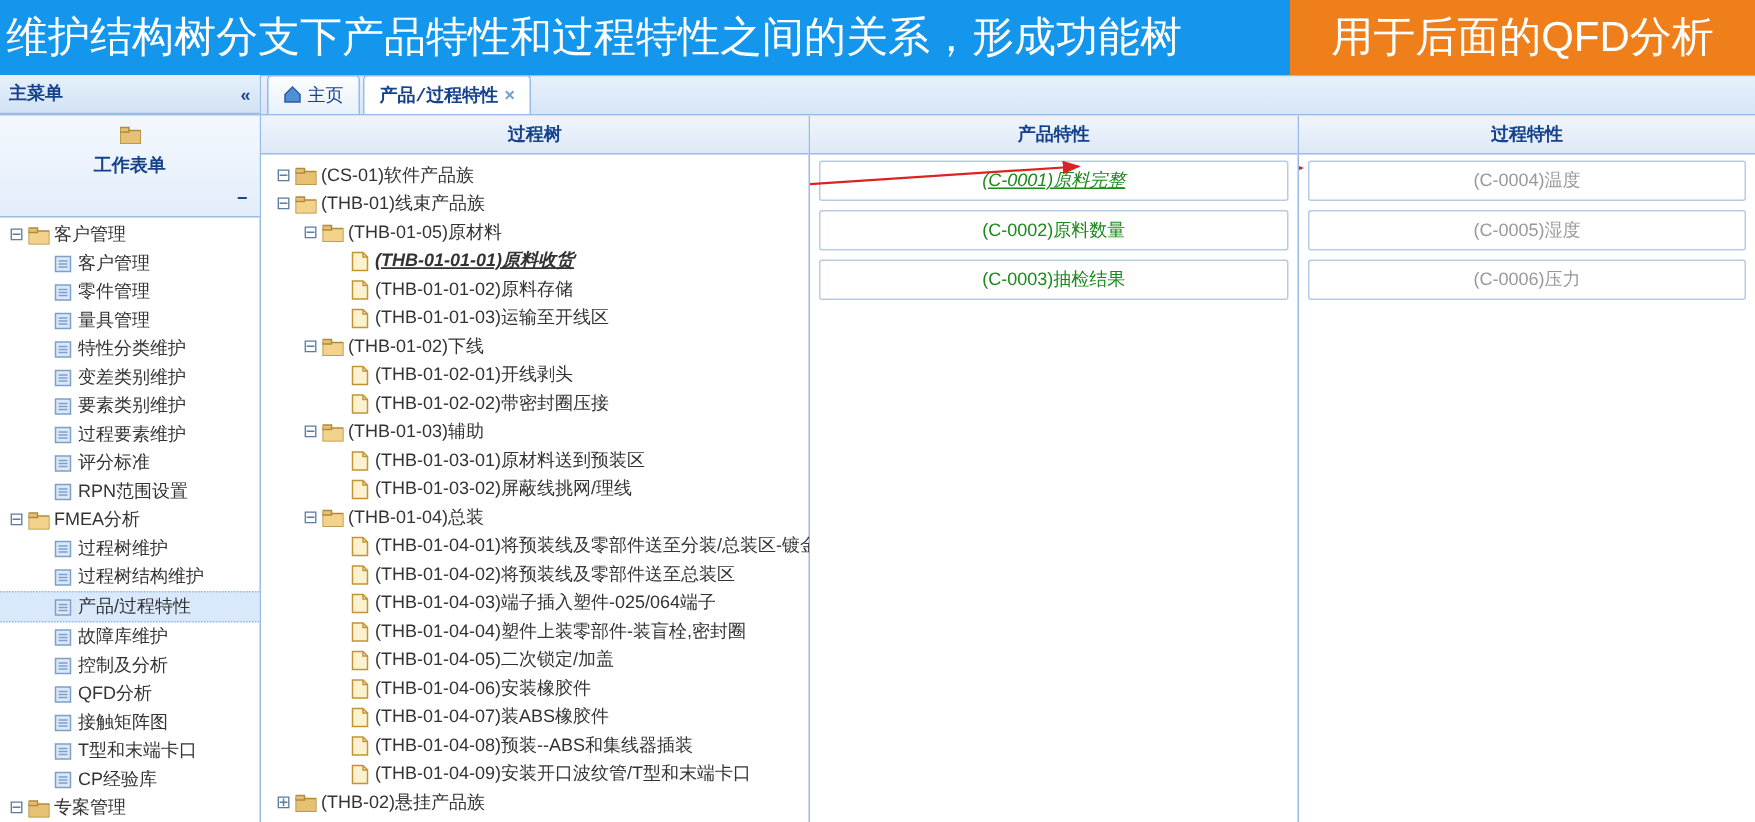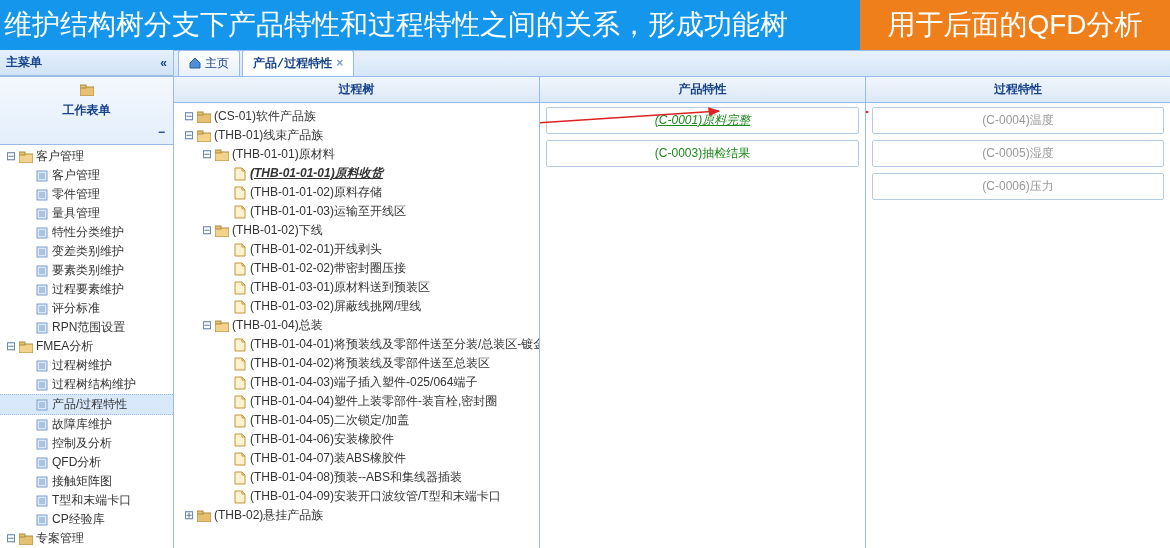--- a/index.html
+++ b/index.html
@@ -253,21 +253,21 @@
                   <rect x="0" y="3" width="14" height="9" fill="#e7c173" stroke="#b08b3c"></rect>
                   <rect x="0" y="1" width="6" height="3" fill="#e7c173" stroke="#b08b3c"></rect>
                 </svg></span><span class="lbl">(CS-01)软件产品族</span></div>
             <div class="pt-node"><span class="ind" style="width:2px"></span><span class="tgl">⊟</span><span class="ico"><svg width="14" height="12">
                   <rect x="0" y="3" width="14" height="9" fill="#f3d38b" stroke="#b08b3c"></rect>
                   <rect x="0" y="1" width="6" height="3" fill="#e7c173" stroke="#b08b3c"></rect>
                 </svg></span><span class="lbl">(THB-01)线束产品族</span></div>
             <div class="pt-node"><span class="ind" style="width:20px"></span><span class="tgl">⊟</span><span class="ico"><svg width="14" height="12">
                   <rect x="0" y="3" width="14" height="9" fill="#f3d38b" stroke="#b08b3c"></rect>
                   <rect x="0" y="1" width="6" height="3" fill="#e7c173" stroke="#b08b3c"></rect>
-                </svg></span><span class="lbl">(THB-01-01)原材料</span></div>
+                </svg></span><span class="lbl">(THB-01-05)原材料</span></div>
             <div class="pt-node sel"><span class="ind" style="width:38px"></span><span class="tgl"></span><span class="ico"><svg width="12" height="14">
                   <path d="M1 1 L8 1 L11 4 L11 13 L1 13 Z" fill="#fdf2d0" stroke="#c29436"></path>
                   <path d="M8 1 L8 4 L11 4" fill="none" stroke="#c29436"></path>
                 </svg></span><span class="lbl">(THB-01-01-01)原料收货</span></div>
             <div class="pt-node"><span class="ind" style="width:38px"></span><span class="tgl"></span><span class="ico"><svg width="12" height="14">
                   <path d="M1 1 L8 1 L11 4 L11 13 L1 13 Z" fill="#fdf2d0" stroke="#c29436"></path>
                   <path d="M8 1 L8 4 L11 4" fill="none" stroke="#c29436"></path>
                 </svg></span><span class="lbl">(THB-01-01-02)原料存储</span></div>
             <div class="pt-node"><span class="ind" style="width:38px"></span><span class="tgl"></span><span class="ico"><svg width="12" height="14">
                   <path d="M1 1 L8 1 L11 4 L11 13 L1 13 Z" fill="#fdf2d0" stroke="#c29436"></path>
@@ -278,20 +278,24 @@
                   <rect x="0" y="1" width="6" height="3" fill="#e7c173" stroke="#b08b3c"></rect>
                 </svg></span><span class="lbl">(THB-01-02)下线</span></div>
             <div class="pt-node"><span class="ind" style="width:38px"></span><span class="tgl"></span><span class="ico"><svg width="12" height="14">
                   <path d="M1 1 L8 1 L11 4 L11 13 L1 13 Z" fill="#fdf2d0" stroke="#c29436"></path>
                   <path d="M8 1 L8 4 L11 4" fill="none" stroke="#c29436"></path>
                 </svg></span><span class="lbl">(THB-01-02-01)开线剥头</span></div>
             <div class="pt-node"><span class="ind" style="width:38px"></span><span class="tgl"></span><span class="ico"><svg width="12" height="14">
                   <path d="M1 1 L8 1 L11 4 L11 13 L1 13 Z" fill="#fdf2d0" stroke="#c29436"></path>
                   <path d="M8 1 L8 4 L11 4" fill="none" stroke="#c29436"></path>
                 </svg></span><span class="lbl">(THB-01-02-02)带密封圈压接</span></div>
+            <div class="pt-node"><span class="ind" style="width:20px"></span><span class="tgl">⊟</span><span class="ico"><svg width="14" height="12">
+                  <rect x="0" y="3" width="14" height="9" fill="#f3d38b" stroke="#b08b3c"></rect>
+                  <rect x="0" y="1" width="6" height="3" fill="#e7c173" stroke="#b08b3c"></rect>
+                </svg></span><span class="lbl">(THB-01-03)辅助</span></div>
             <div class="pt-node"><span class="ind" style="width:38px"></span><span class="tgl"></span><span class="ico"><svg width="12" height="14">
                   <path d="M1 1 L8 1 L11 4 L11 13 L1 13 Z" fill="#fdf2d0" stroke="#c29436"></path>
                   <path d="M8 1 L8 4 L11 4" fill="none" stroke="#c29436"></path>
                 </svg></span><span class="lbl">(THB-01-03-01)原材料送到预装区</span></div>
             <div class="pt-node"><span class="ind" style="width:38px"></span><span class="tgl"></span><span class="ico"><svg width="12" height="14">
                   <path d="M1 1 L8 1 L11 4 L11 13 L1 13 Z" fill="#fdf2d0" stroke="#c29436"></path>
                   <path d="M8 1 L8 4 L11 4" fill="none" stroke="#c29436"></path>
                 </svg></span><span class="lbl">(THB-01-03-02)屏蔽线挑网/理线</span></div>
             <div class="pt-node"><span class="ind" style="width:20px"></span><span class="tgl">⊟</span><span class="ico"><svg width="14" height="12">
                   <rect x="0" y="3" width="14" height="9" fill="#f3d38b" stroke="#b08b3c"></rect>
@@ -346,20 +350,21 @@
 
           <svg class="arrow-svg" style="left:-3px;top:0px;" width="190" height="24">
             <defs>
                 <marker id="ah1" markerWidth="8" markerHeight="8" refX="7" refY="3" orient="auto">
                   <path d="M0,0 L8,3 L0,6 Z" fill="#d22"></path>
                 </marker>
               </defs>
             <line x1="0" y1="20" x2="182" y2="8" stroke="#d22" stroke-width="1.5" marker-end="url(#ah1)"></line>
           </svg>
         <div class="pill green bold">(C-0001)原料完整</div>
+            <div class="pill green">(C-0002)原料数量</div>
             <div class="pill green">(C-0003)抽检结果</div>
           </div>
       </div>
 
       <div class="col" style="position:relative;">
         <div class="col-head">过程特性</div>
         <div class="col-body" id="proc-chars" style="position:relative;">
         <div class="pill gray">(C-0004)温度</div>
             <div class="pill gray">(C-0005)湿度</div>
             <div class="pill gray">(C-0006)压力</div>

